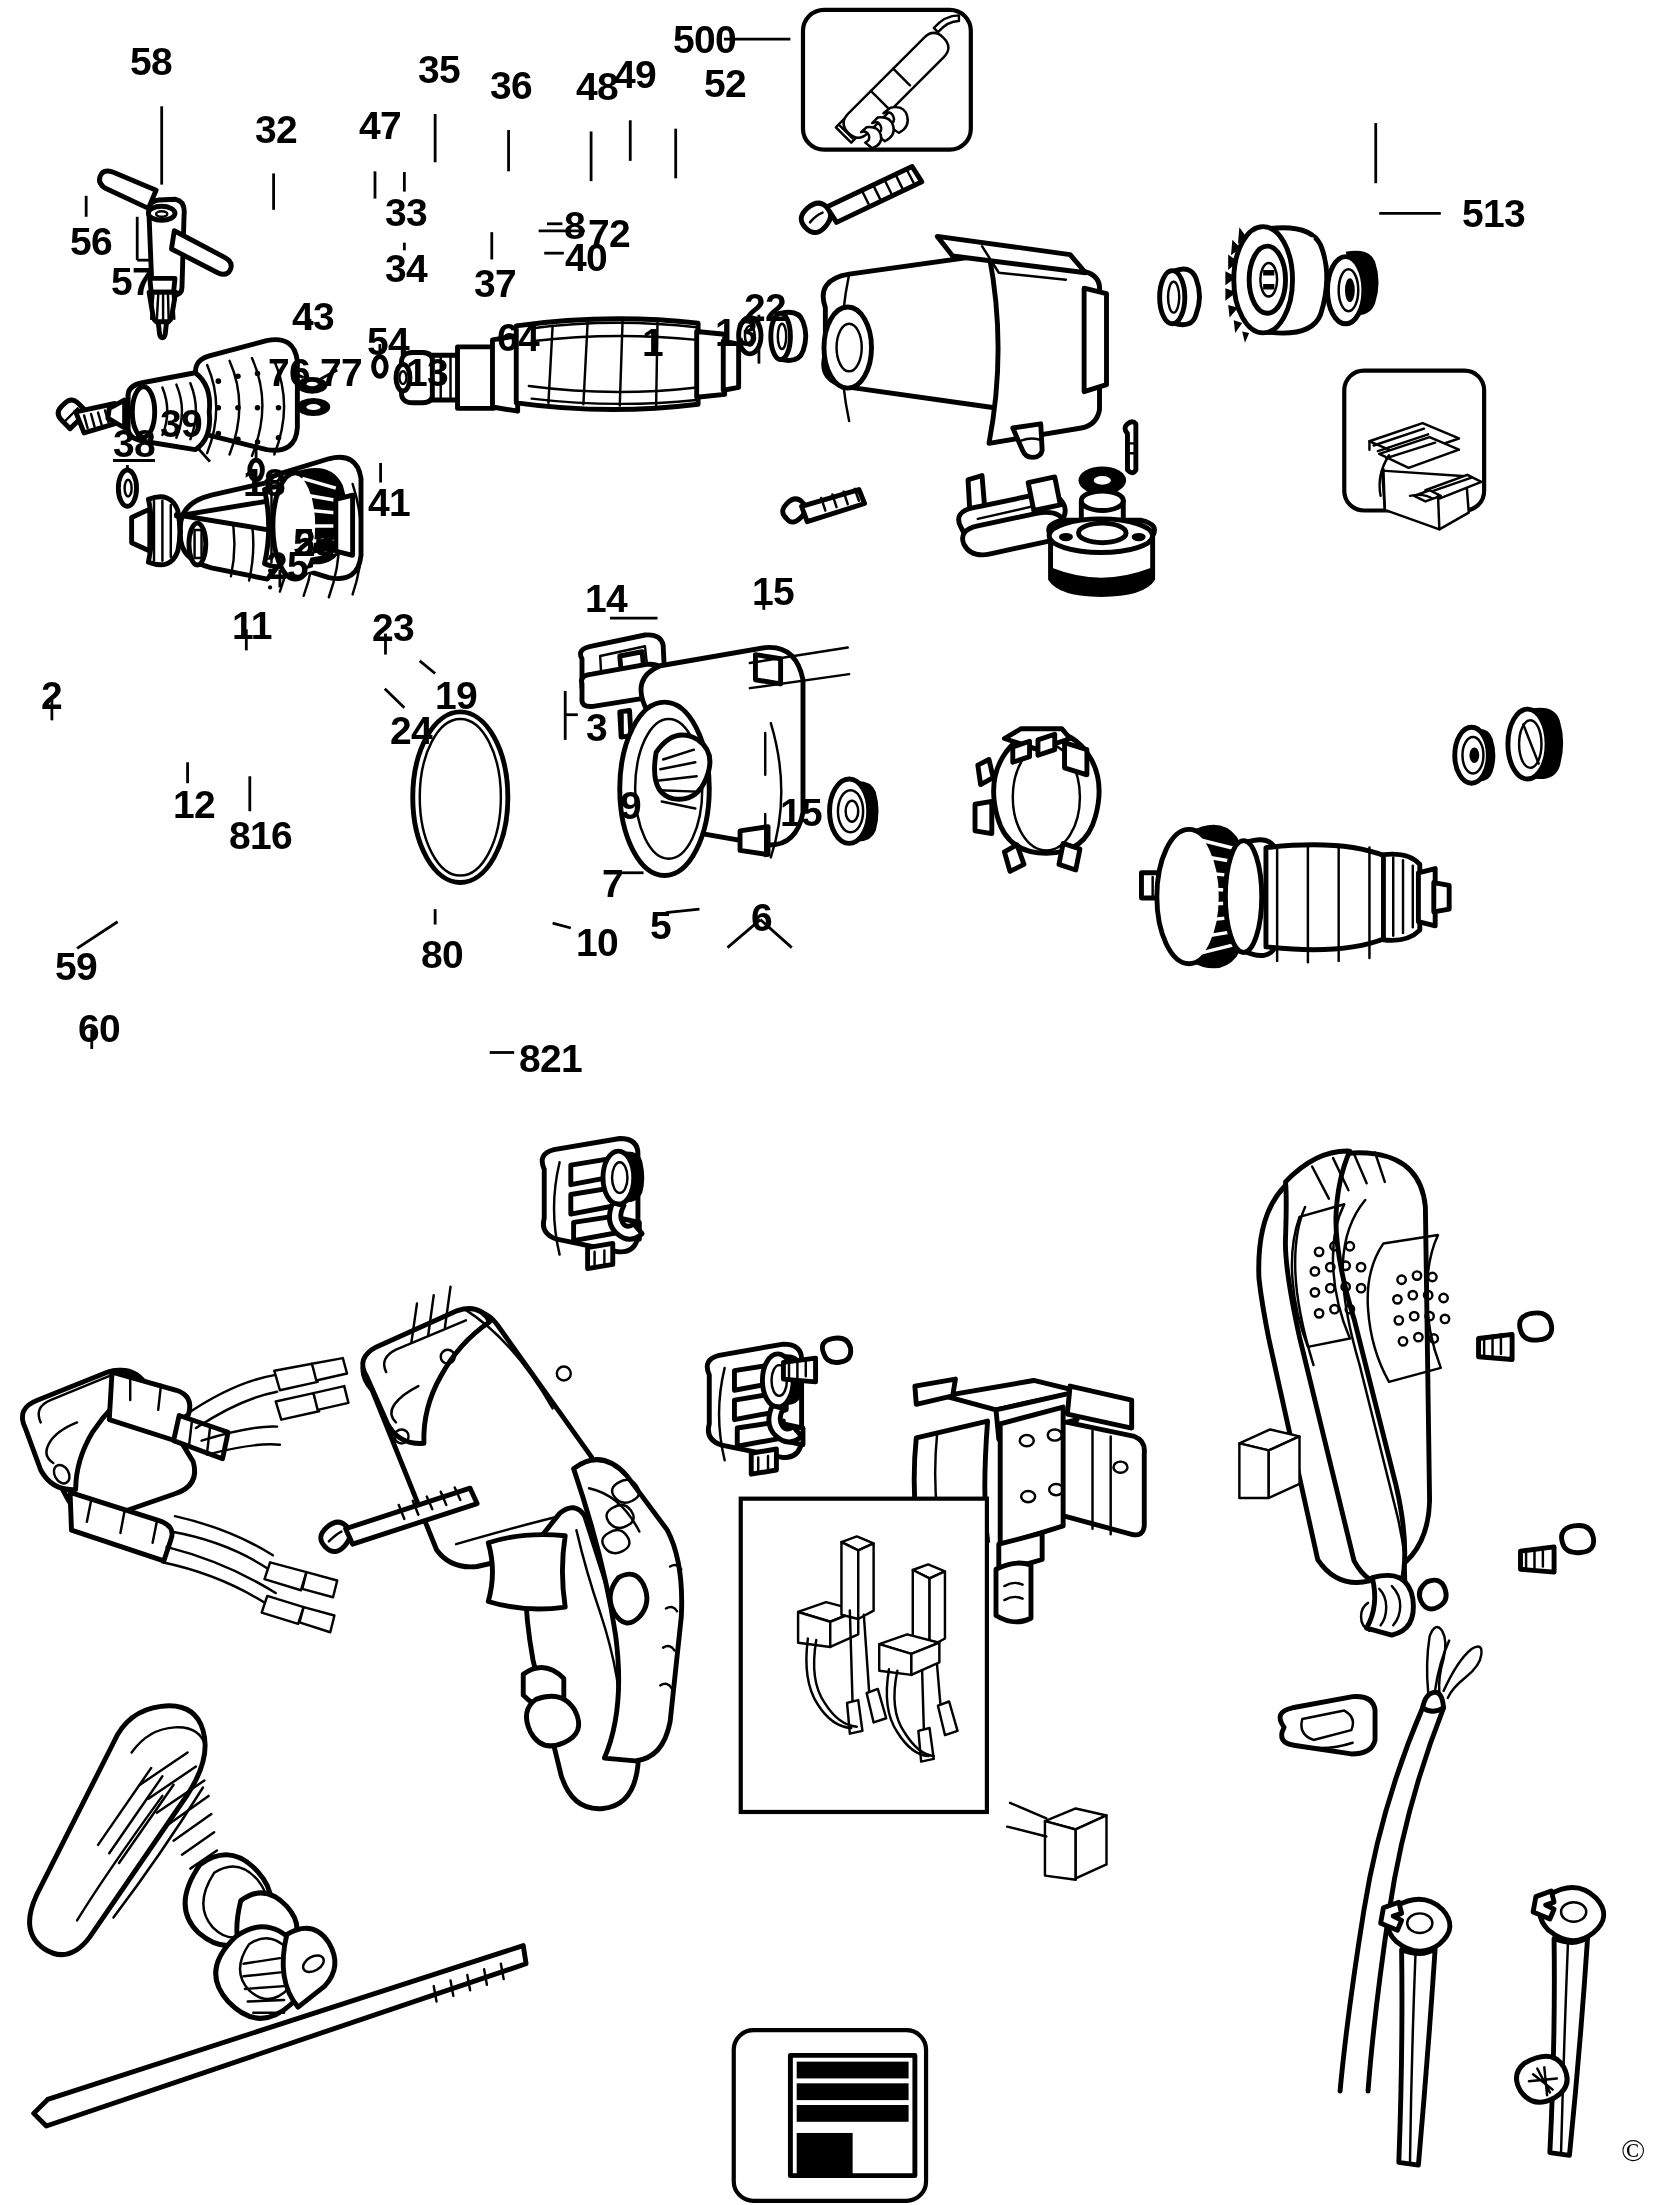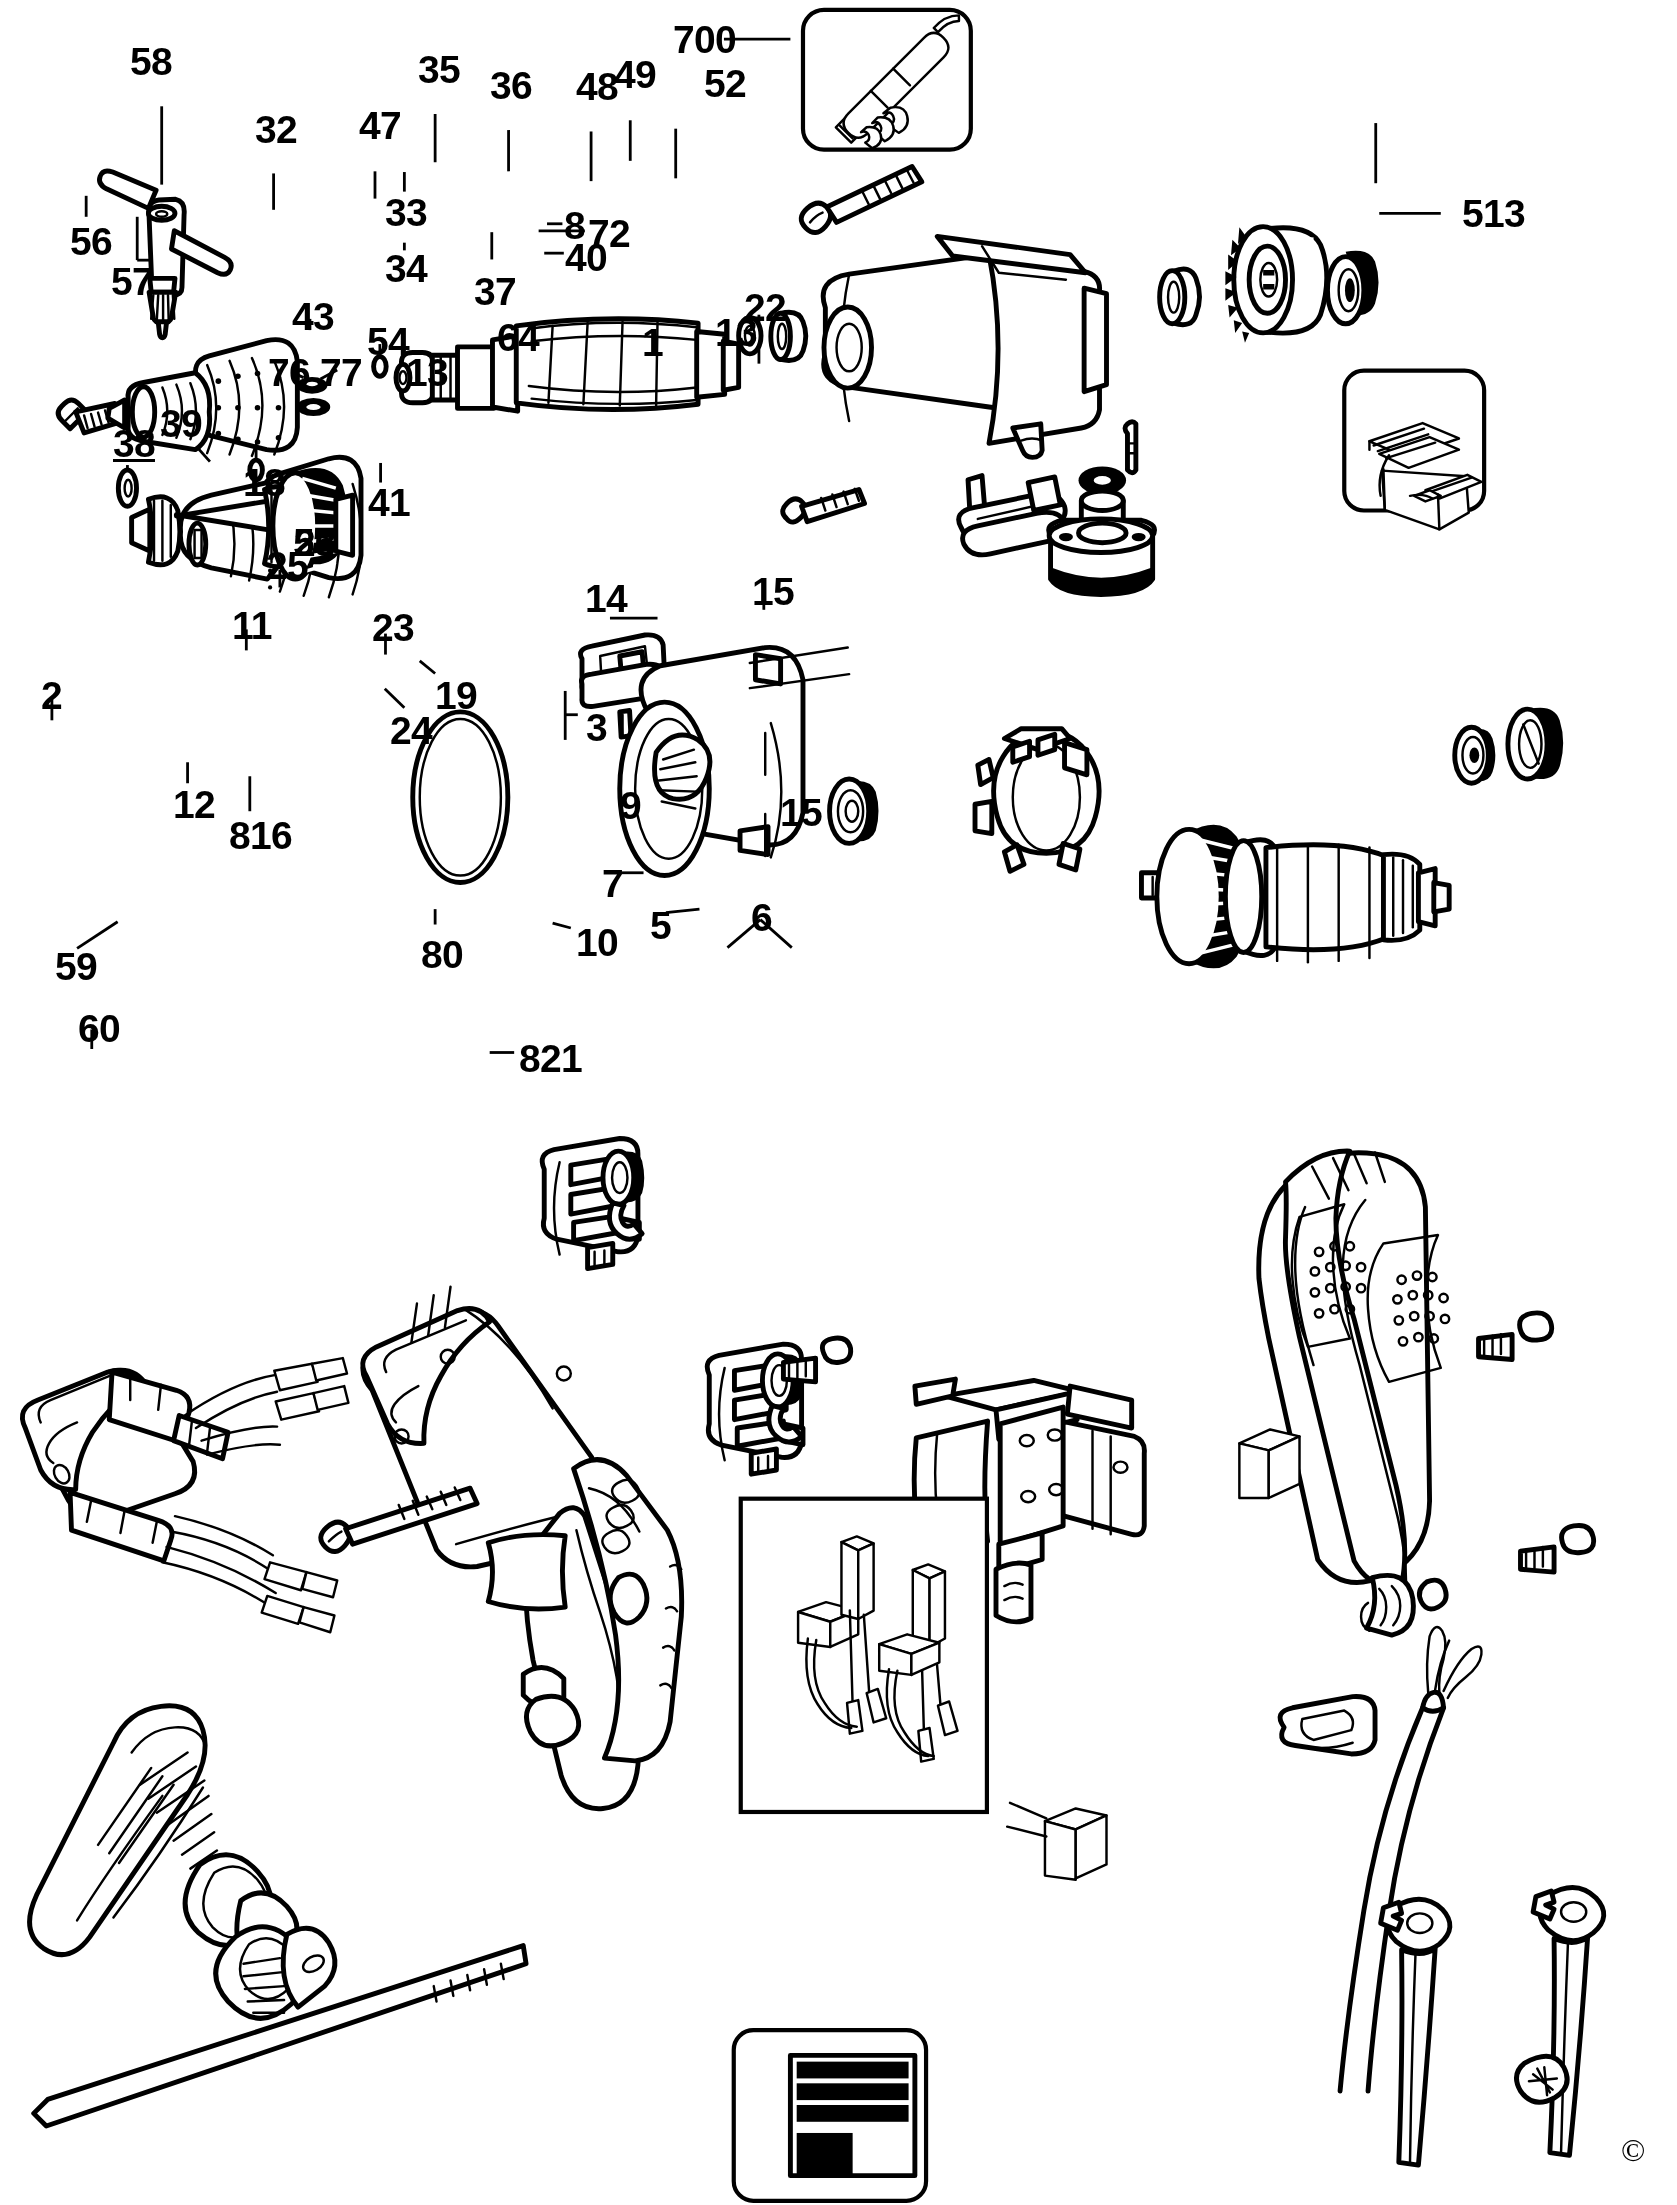--- a/index.html
+++ b/index.html
@@ -849,27 +849,27 @@
 </svg>
 
 <div class="lbl" style="left:130px;top:42px;">58</div>
 <div class="lbl" style="left:255px;top:110px;">32</div>
 <div class="lbl" style="left:359px;top:106px;">47</div>
 <div class="lbl" style="left:418px;top:50px;">35</div>
 <div class="lbl" style="left:490px;top:66px;">36</div>
 <div class="lbl" style="left:576px;top:67px;">48</div>
 <div class="lbl" style="left:614px;top:55px;">49</div>
 <div class="lbl" style="left:660px;top:64px;margin-left:44px;">52</div>
-<div class="lbl" style="left:673px;top:19.6px;">700</div>
+<div class="lbl" style="left:673px;top:19.6px;">500</div>
 <div class="lbl" style="left:1462px;top:194px;">513</div>
 <div class="lbl" style="left:385px;top:193px;">33</div>
 <div class="lbl" style="left:70px;top:222px;">56</div>
 <div class="lbl" style="left:111px;top:262px;">57</div>
 <div class="lbl" style="left:385px;top:249px;">34</div>
-<div class="lbl" style="left:474px;top:264px;margin-top:8px;">37</div>
+<div class="lbl" style="left:474px;top:264px;">37</div>
 <div class="lbl" style="left:564px;top:206px;">8</div>
 <div class="lbl" style="left:588px;top:214px;">72</div>
 <div class="lbl" style="left:565px;top:238px;">40</div>
 
 <div class="lbl" style="left:292px;top:297px;">43</div>
 <div class="lbl" style="left:268px;top:353px;">76</div>
 <div class="lbl" style="left:320px;top:353px;">77</div>
 <div class="lbl" style="left:367px;top:322px;">54</div>
 <div class="lbl" style="left:406px;top:353px;">13</div>
 <div class="lbl" style="left:497px;top:318px;">64</div>

